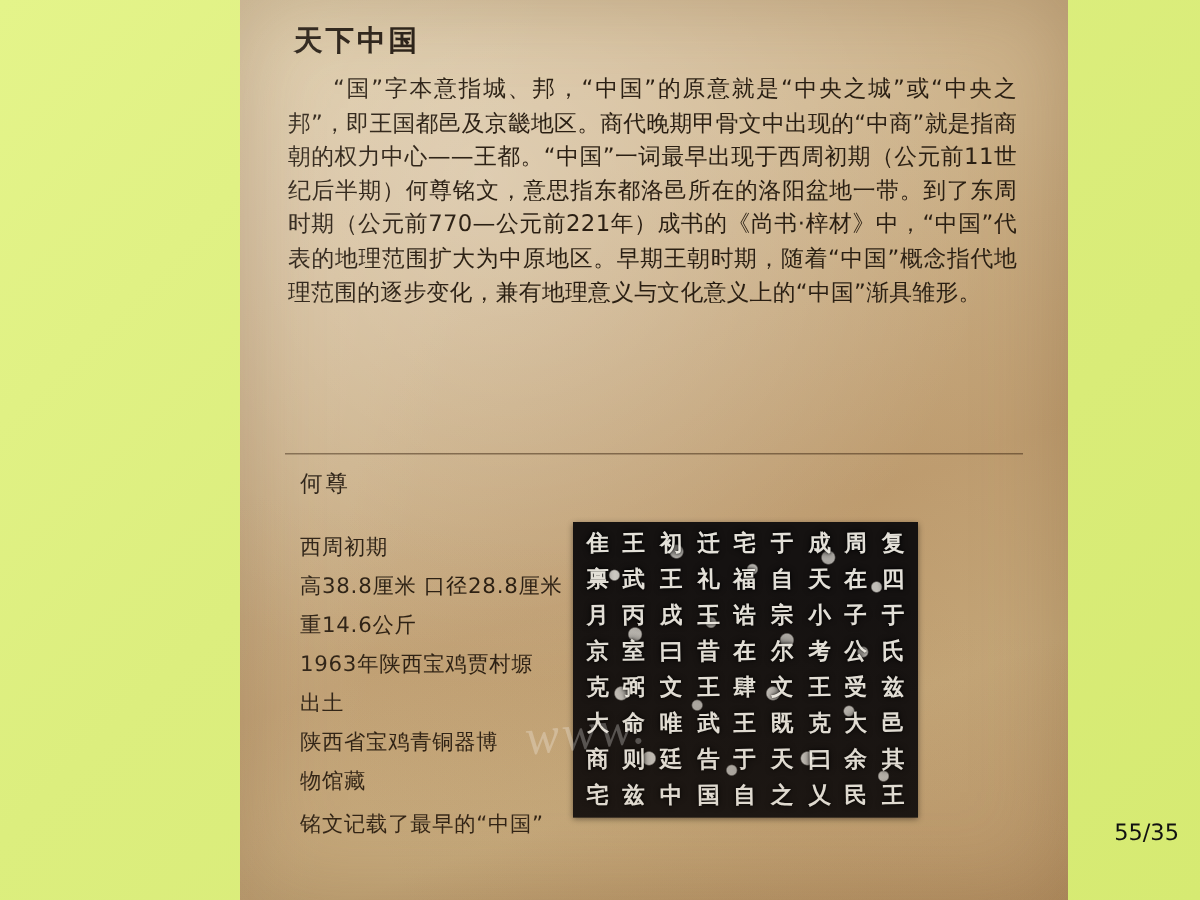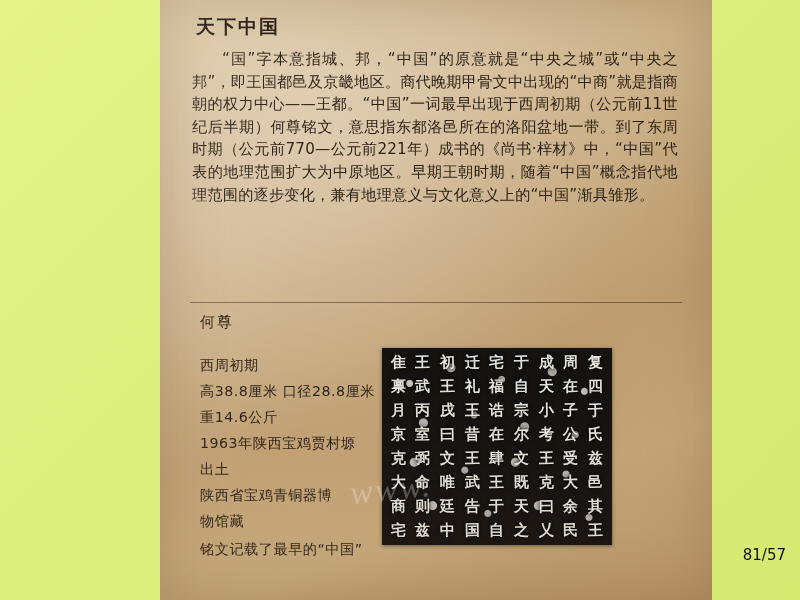--- a/index.html
+++ b/index.html
@@ -276,15 +276,15 @@
           <span>王</span>
       </div>
     </div>
 
     <div class="watermark">www.</div>
 
     <div class="caption">铭文记载了最早的“中国”</div>
 
   </div>
 
-  <div class="pagenum">81/57</div>
+  <div class="pagenum">55/35</div>
 
 </div>
 
 </body></html>

